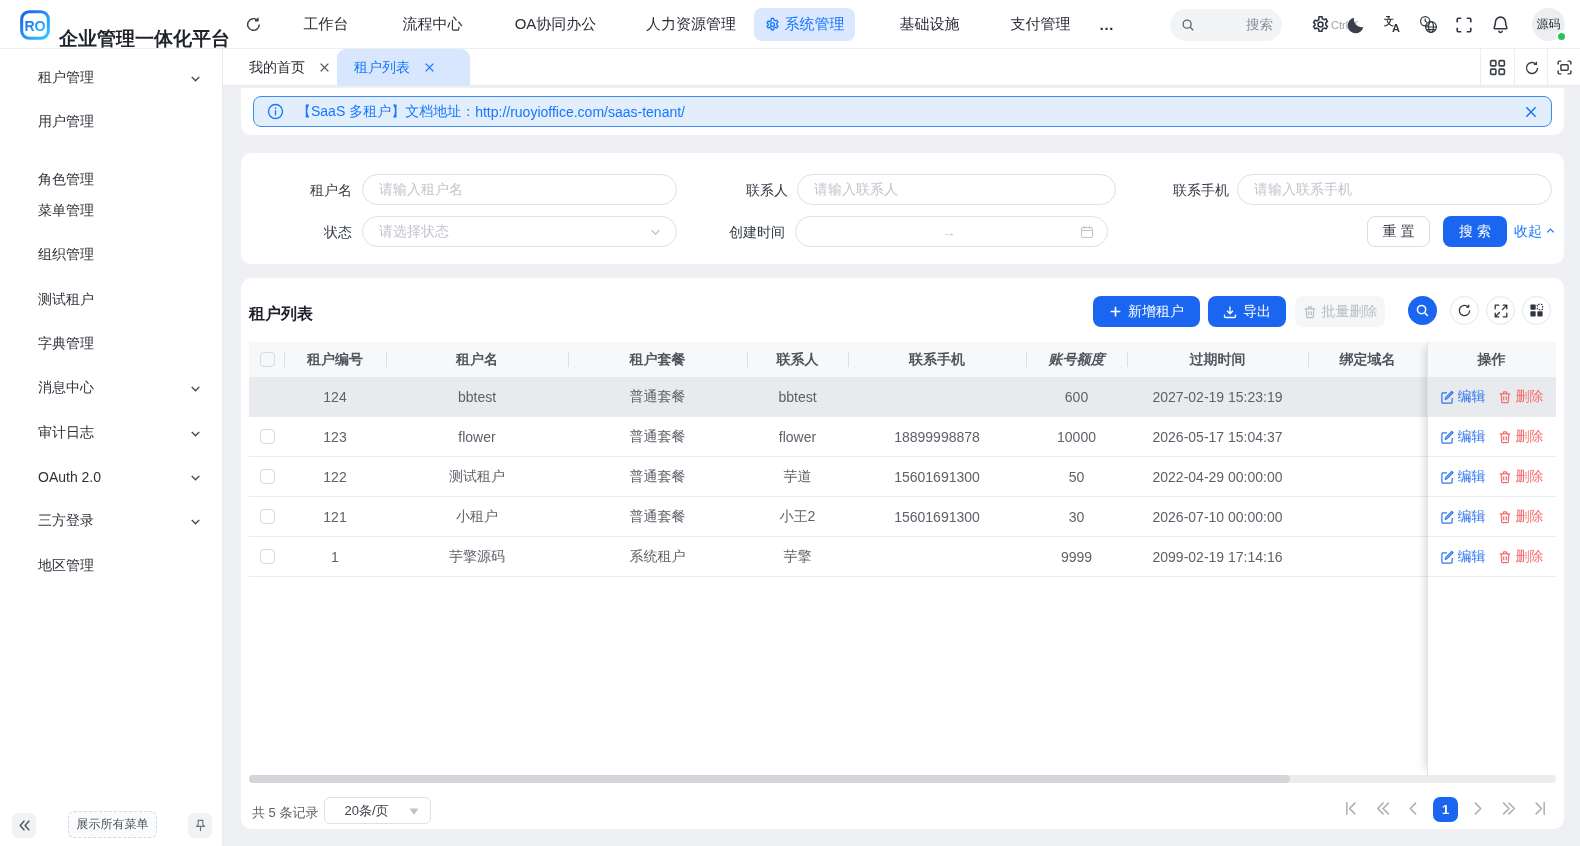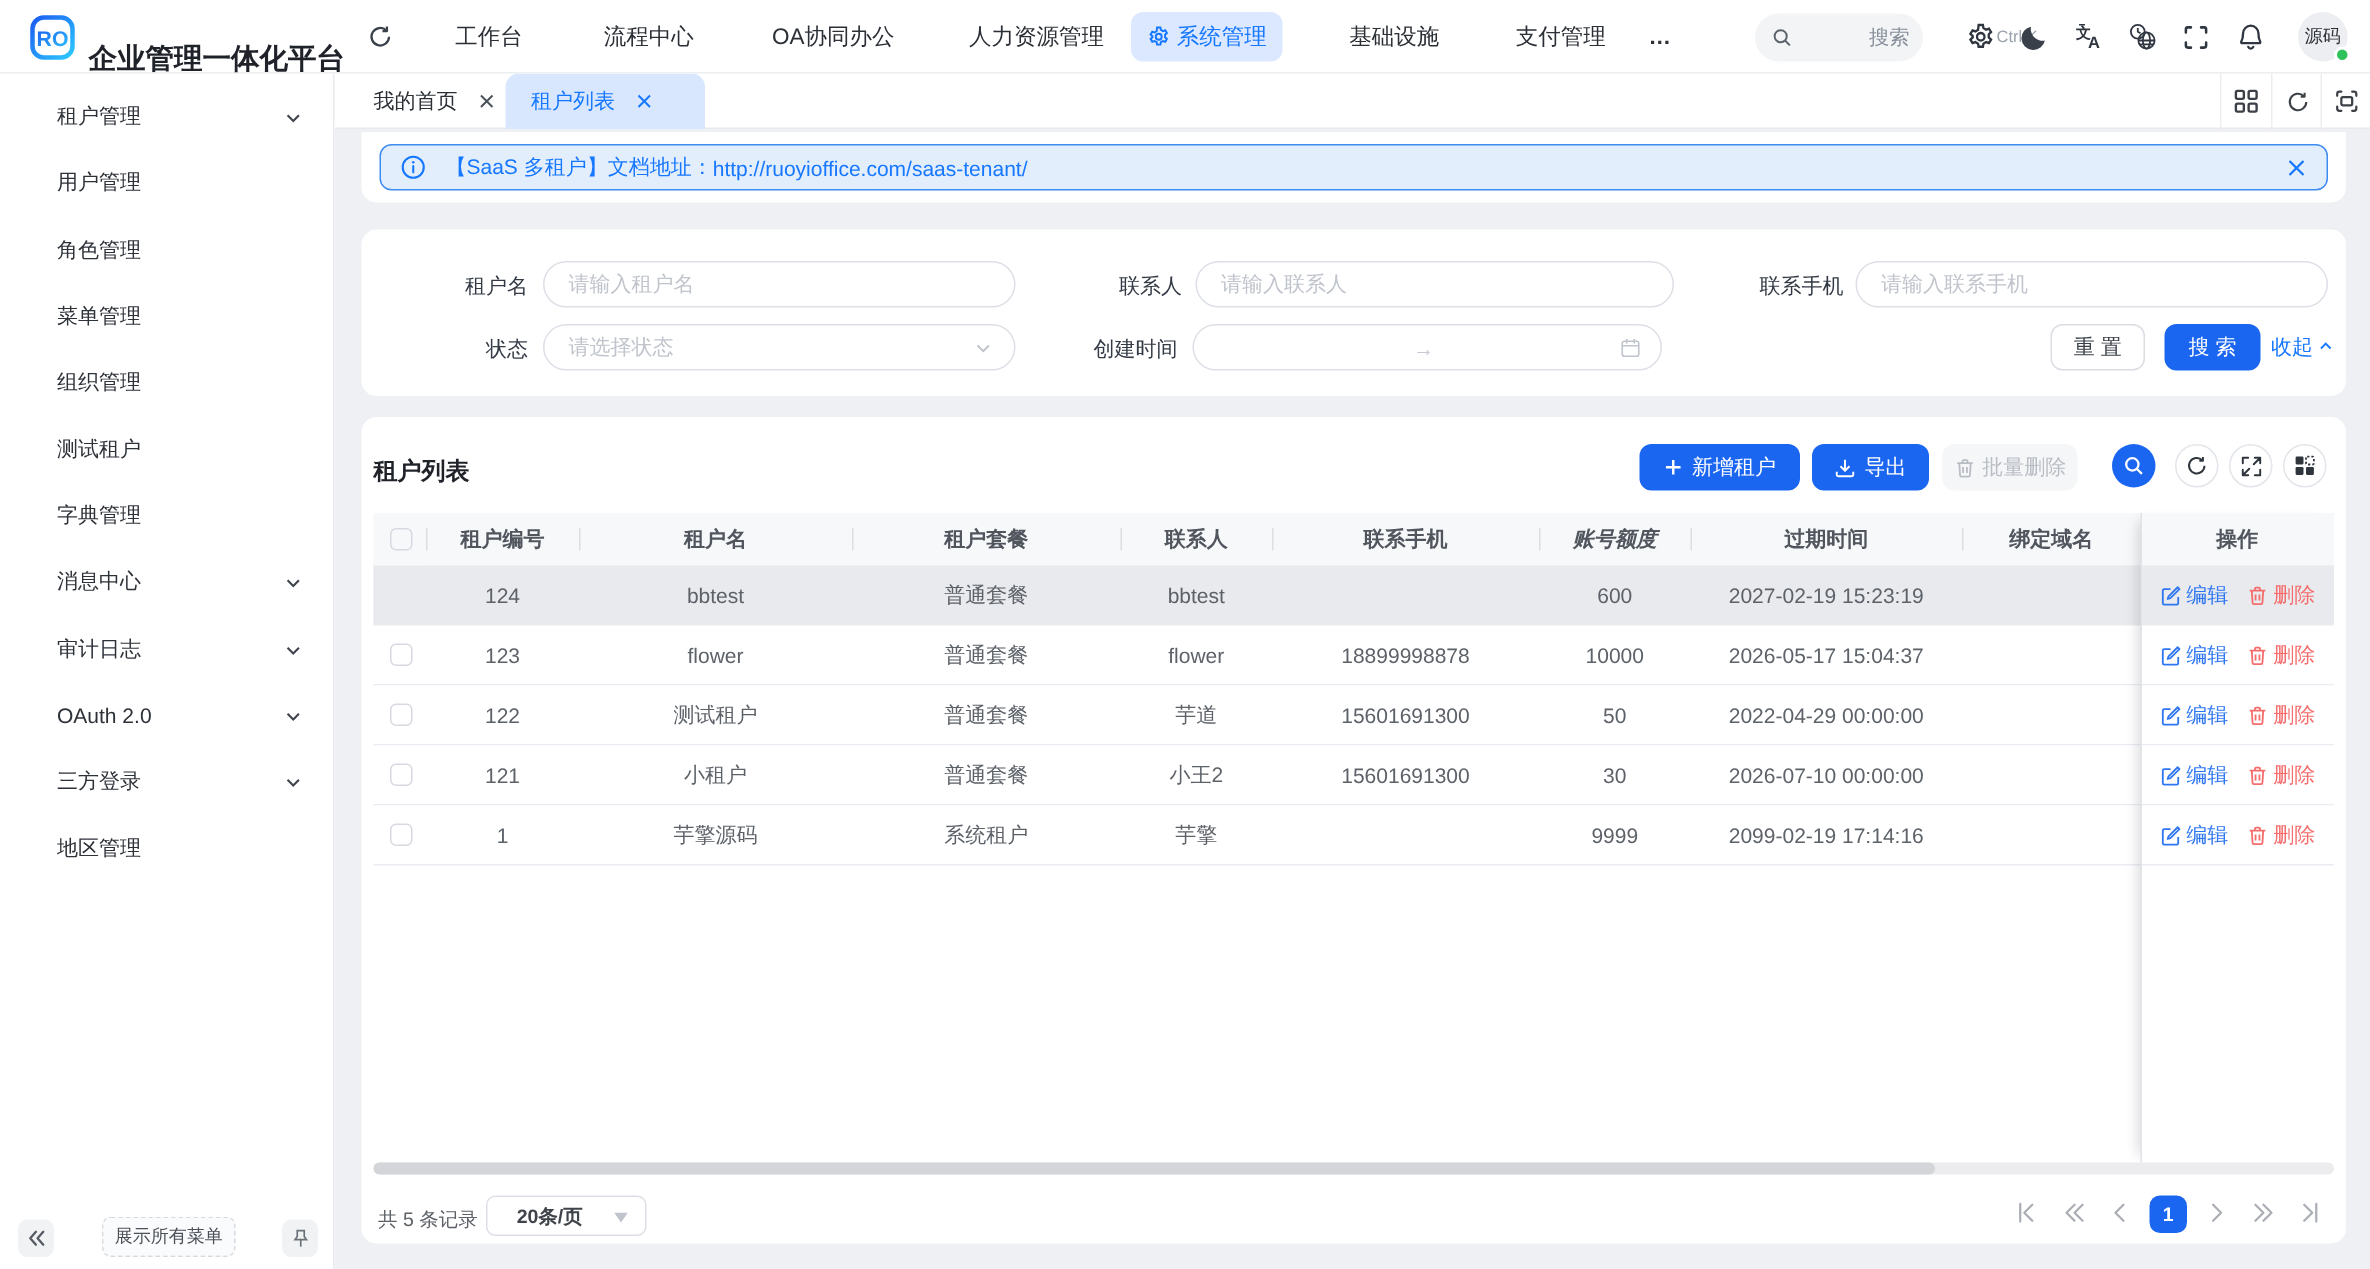--- a/index.html
+++ b/index.html
@@ -153,21 +153,21 @@
 <div id="sidebar">
   <div class="sitem" style="top:7px;">
       <span>租户管理</span>
       <svg width="13" height="13" viewBox="0 0 12 12" fill="none" stroke="#40454d" stroke-width="1.3">
         <path d="M2.5 4.5L6 8l3.5-3.5"></path>
       </svg>
     </div>
   <div class="sitem" style="top:51px;">
       <span>用户管理</span>
     </div>
-  <div class="sitem" style="top:96px;">
+  <div class="sitem" style="top:96px;align-items:flex-end;">
       <span>角色管理</span>
     </div>
   <div class="sitem" style="top:140px;">
       <span>菜单管理</span>
     </div>
   <div class="sitem" style="top:184px;">
       <span>组织管理</span>
     </div>
   <div class="sitem" style="top:229px;">
       <span>测试租户</span>
@@ -448,21 +448,21 @@
             </svg>删除</span>
         </div>
       </div>
       <div style="position:absolute;left:1178px;top:0;width:129px;height:433px;border-left:1px solid #e0e3e8;box-shadow:-7px 0 8px -5px rgba(0,0,0,0.15);pointer-events:none;"></div>
     </div>
 <div id="hscroll">
       <div id="hthumb"></div>
     </div>
 <div id="tfoot">
       <div style="position:absolute;left:11px;top:16px;font-size:13px;color:#5d6269;">共 5 条记录</div>
-      <div id="pagesel" style="padding-right:22px;font-weight:bold;">20条/页<svg style="position:absolute;right:11px;top:10px;" width="10" height="8" viewBox="0 0 10 8">
+      <div id="pagesel" style="padding-right:22px;">20条/页<svg style="position:absolute;right:11px;top:10px;" width="10" height="8" viewBox="0 0 10 8">
           <path d="M0.5 0.5h9L5 7z" fill="#c0c4cc"></path>
         </svg></div>
       <div class="pgi" style="left:1097px;width:22px;">
         <svg width="15" height="15" viewBox="0 0 14 14" fill="none" stroke="#abafb5" stroke-width="1.4" stroke-linecap="round" stroke-linejoin="round">
           <path d="M4.5 1.5v11M12 2L7 7l5 5"></path>
         </svg>
       </div>
       <div class="pgi" style="left:1130px;width:22px;">
         <svg width="15" height="15" viewBox="0 0 14 14" fill="none" stroke="#abafb5" stroke-width="1.4" stroke-linecap="round" stroke-linejoin="round">
           <path d="M7.5 2l-5 5 5 5M12.5 2l-5 5 5 5"></path>

